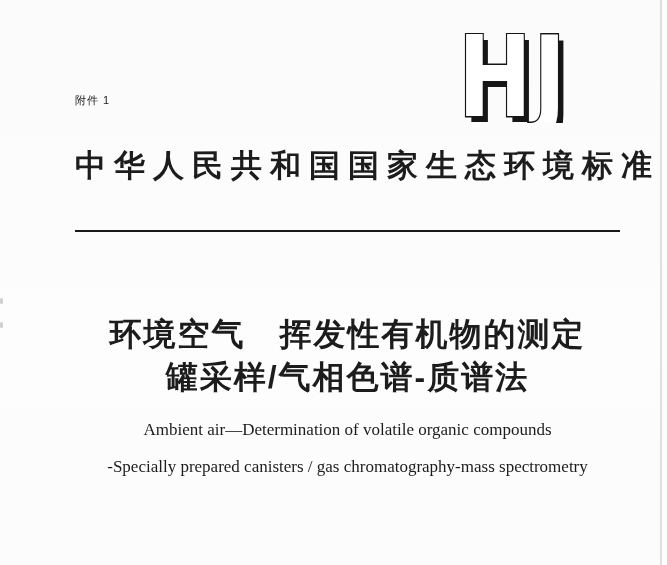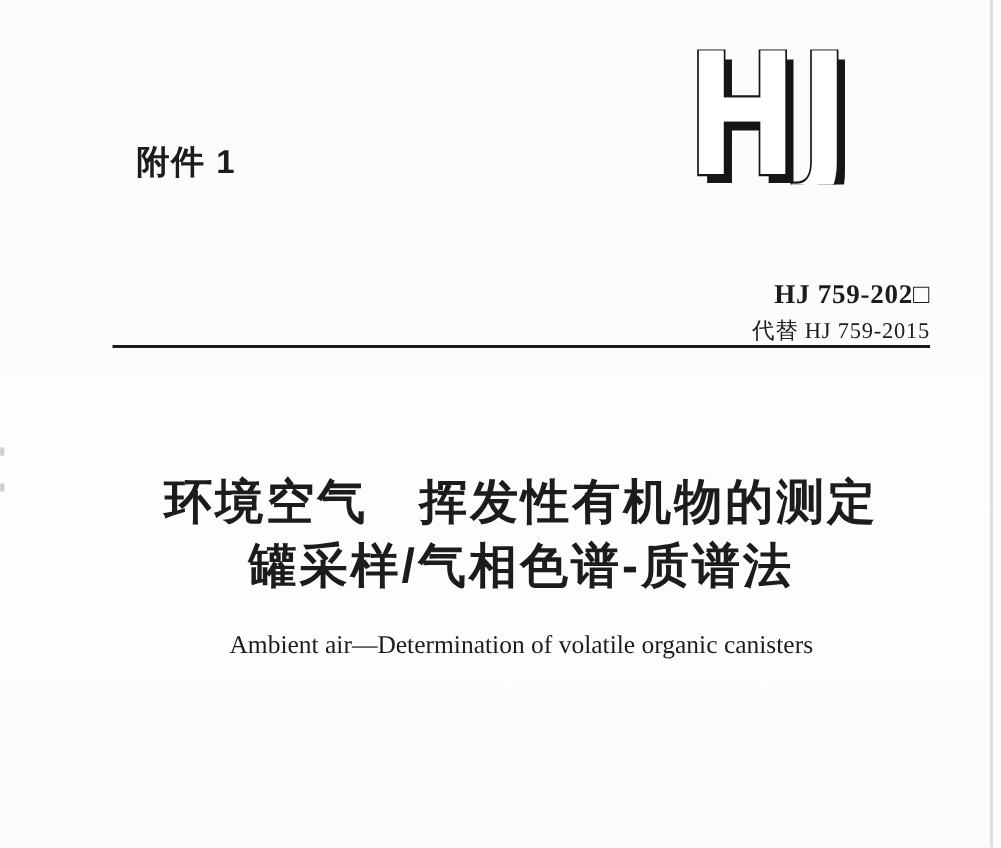--- a/index.html
+++ b/index.html
@@ -12,22 +12,22 @@
   .page{position:absolute;inset:0;background:linear-gradient(180deg,#fbfbfb 0%,#fdfdfd 60%,#fcfcfc 100%);}
   
   .scan-edge{position:absolute;top:0;bottom:0;right:5px;width:2px;background:#d7d7d7;opacity:.8;}
   .scan-margin{position:absolute;top:0;bottom:0;right:0;width:5px;background:#fefefe;}
   .speck1,.speck2{position:absolute;left:0;width:3px;height:6px;background:#bdbdbd;border-radius:2px;opacity:.7;}
   .speck1{top:298;}
   .speck2{top:322px;}
   .speck1{top:298px;}
 
   .attachment{
-    position:absolute;left:91px;top:93px;
-    font-size:22px;font-weight:700;letter-spacing:1px;
+    position:absolute;left:75px;top:93px;
+    font-size:11px;font-weight:400;letter-spacing:1px;
   }
 
   .logo{position:absolute;left:454px;top:33px;width:134px;height:90px;}
   .logo text{
     font-family:"DejaVu Sans","Liberation Sans",sans-serif;
     font-weight:bold;font-size:113px;letter-spacing:2px;
   }
   .logo-shadow{fill:#161616;}
   .logo-face{fill:#ffffff;stroke:#161616;stroke-width:3px;paint-order:stroke fill;}
 
@@ -71,29 +71,27 @@
 
   <div class="attachment">附件 1</div>
 
   <svg class="logo" viewBox="0 0 134 90" aria-hidden="true">
     <g transform="scale(0.78 1)">
       <text x="12" y="89" class="logo-shadow">HJ</text>
       <text x="5" y="83" class="logo-face">HJ</text>
     </g>
   </svg>
 
+  <div class="header-title">中华人民共和国国家生态环境标准</div>
 
-  <div class="std-block">
-    <div class="std-number">HJ 759-202□</div>
-    <div class="std-replaces">代替 HJ 759-2015</div>
-  </div>
 
   <div class="rule"></div>
 
   <div class="centered title-zh title-zh-2">罐采样/气相色谱-质谱法</div>
 
   <div class="centered title-zh title-zh-1">环境空气　挥发性有机物的测定</div>
 
-  <div class="centered title-en title-en-1">Ambient air—Determination of volatile organic canisters</div>
+  <div class="centered title-en title-en-1">Ambient air—Determination of volatile organic compounds</div>
 
+  <div class="centered title-en title-en-2">-Specially prepared canisters / gas chromatography-mass spectrometry</div>
 
 
 </div>
 
 </body></html>

